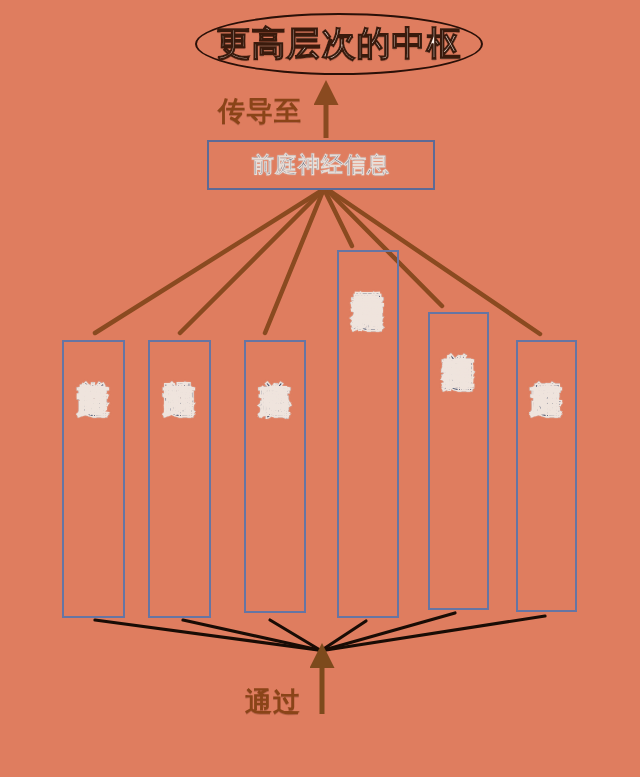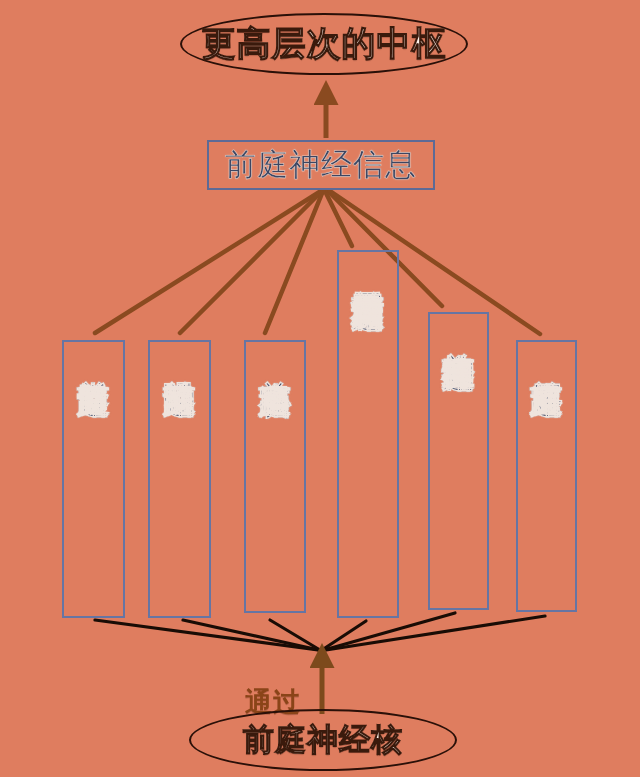--- a/index.html
+++ b/index.html
@@ -39,21 +39,21 @@
   }
   .ellipse-label {
     color: #fdf3ec;
     font-weight: 700;
     letter-spacing: 1px;
     white-space: nowrap;
     -webkit-text-stroke: 1px #3a1a0c;
     text-shadow: 0 1px 1px rgba(60,20,10,0.45);
   }
   #node-higher-center {
-    left: 180px;
+    left: 195px;
     top: 13px;
     width: 288px;
     height: 62px;
   }
   #node-higher-center .ellipse-label { font-size: 34px; }
 
   #node-vestibular-nucleus {
     left: 189px;
     top: 709px;
     width: 268px;
@@ -68,22 +68,22 @@
     top: 140px;
     width: 228px;
     height: 50px;
     border: 2px solid #5d6a96;
     box-sizing: border-box;
     display: flex;
     align-items: center;
     justify-content: center;
   }
   #node-vestibular-info .rect-label {
-    font-size: 31px;
-    font-weight: 400;
+    font-size: 22px;
+    font-weight: 700;
     color: #3c4663;
     white-space: nowrap;
     letter-spacing: 1px;
     -webkit-text-stroke: 0.4px #e9ddd6;
     text-shadow: 0 0 2px rgba(250,240,235,0.55);
   }
 
   
   .pathway-box {
     position: absolute;
@@ -155,20 +155,21 @@
       <line x1="545" y1="616" x2="326" y2="650"></line>
     </g>
 
     <line x1="322" y1="714" x2="322" y2="653" stroke="#7d4a1c" stroke-width="5" marker-end="url(#arrow-brown2)"></line>
   </svg>
 
   <div class="ellipse-node" id="node-higher-center">
     <span class="ellipse-label">更高层次的中枢</span>
   </div>
 
+  <div class="edge-caption" id="caption-conduct-to">传导至</div>
 
   <div id="node-vestibular-info">
     <span class="rect-label">前庭神经信息</span>
   </div>
 
   <div class="pathway-box" style="left:62px; top:340px; width:63px; height:278px;">
     <span class="pathway-label">前庭脊髓通路</span>
   </div>
 
   <div class="pathway-box" style="left:148px; top:340px; width:63px; height:278px;">
@@ -186,17 +187,14 @@
   <div class="pathway-box" style="left:428px; top:312px; width:61px; height:298px;">
     <span class="pathway-label">前庭植物神经通路</span>
   </div>
 
   <div class="pathway-box" style="left:516px; top:340px; width:61px; height:272px;">
     <span class="pathway-label">前庭皮层通路</span>
   </div>
 
   <div class="edge-caption" id="caption-pass-through">通过</div>
 
-  <div class="ellipse-node" id="node-vestibular-nucleus">
-    <span class="ellipse-label">前庭神经核</span>
-  </div>
 
 </div>
 
 </body></html>

